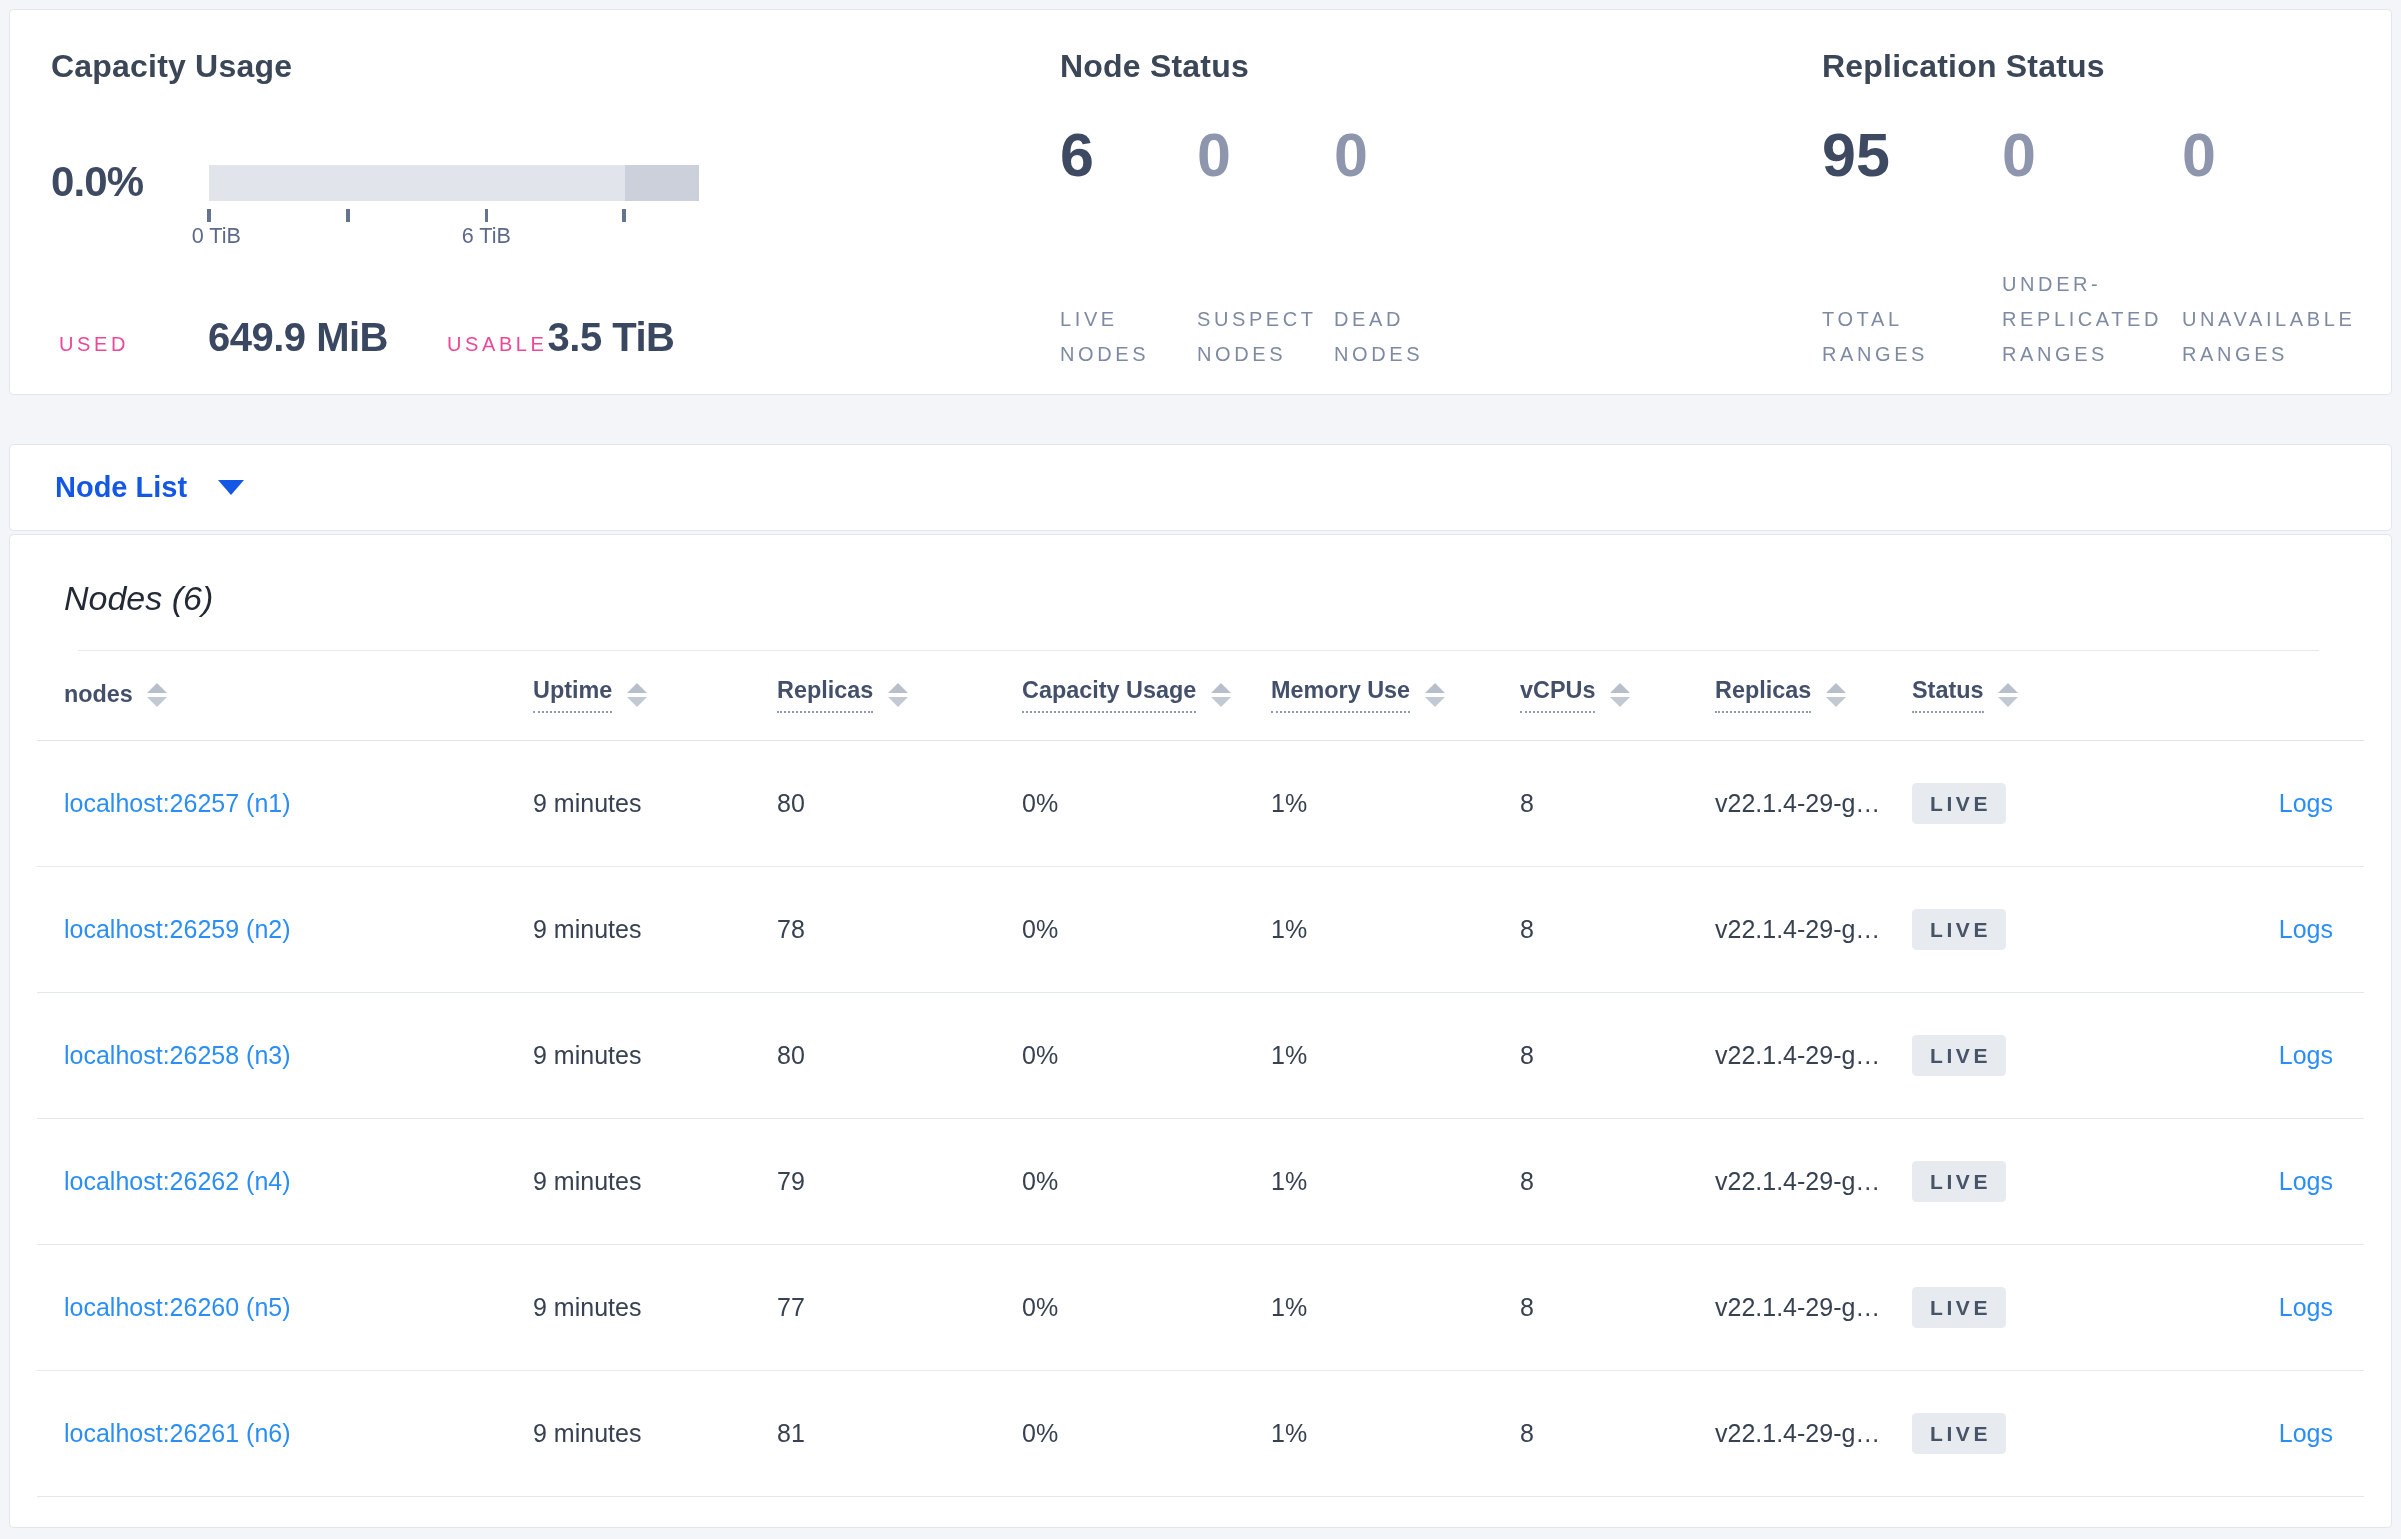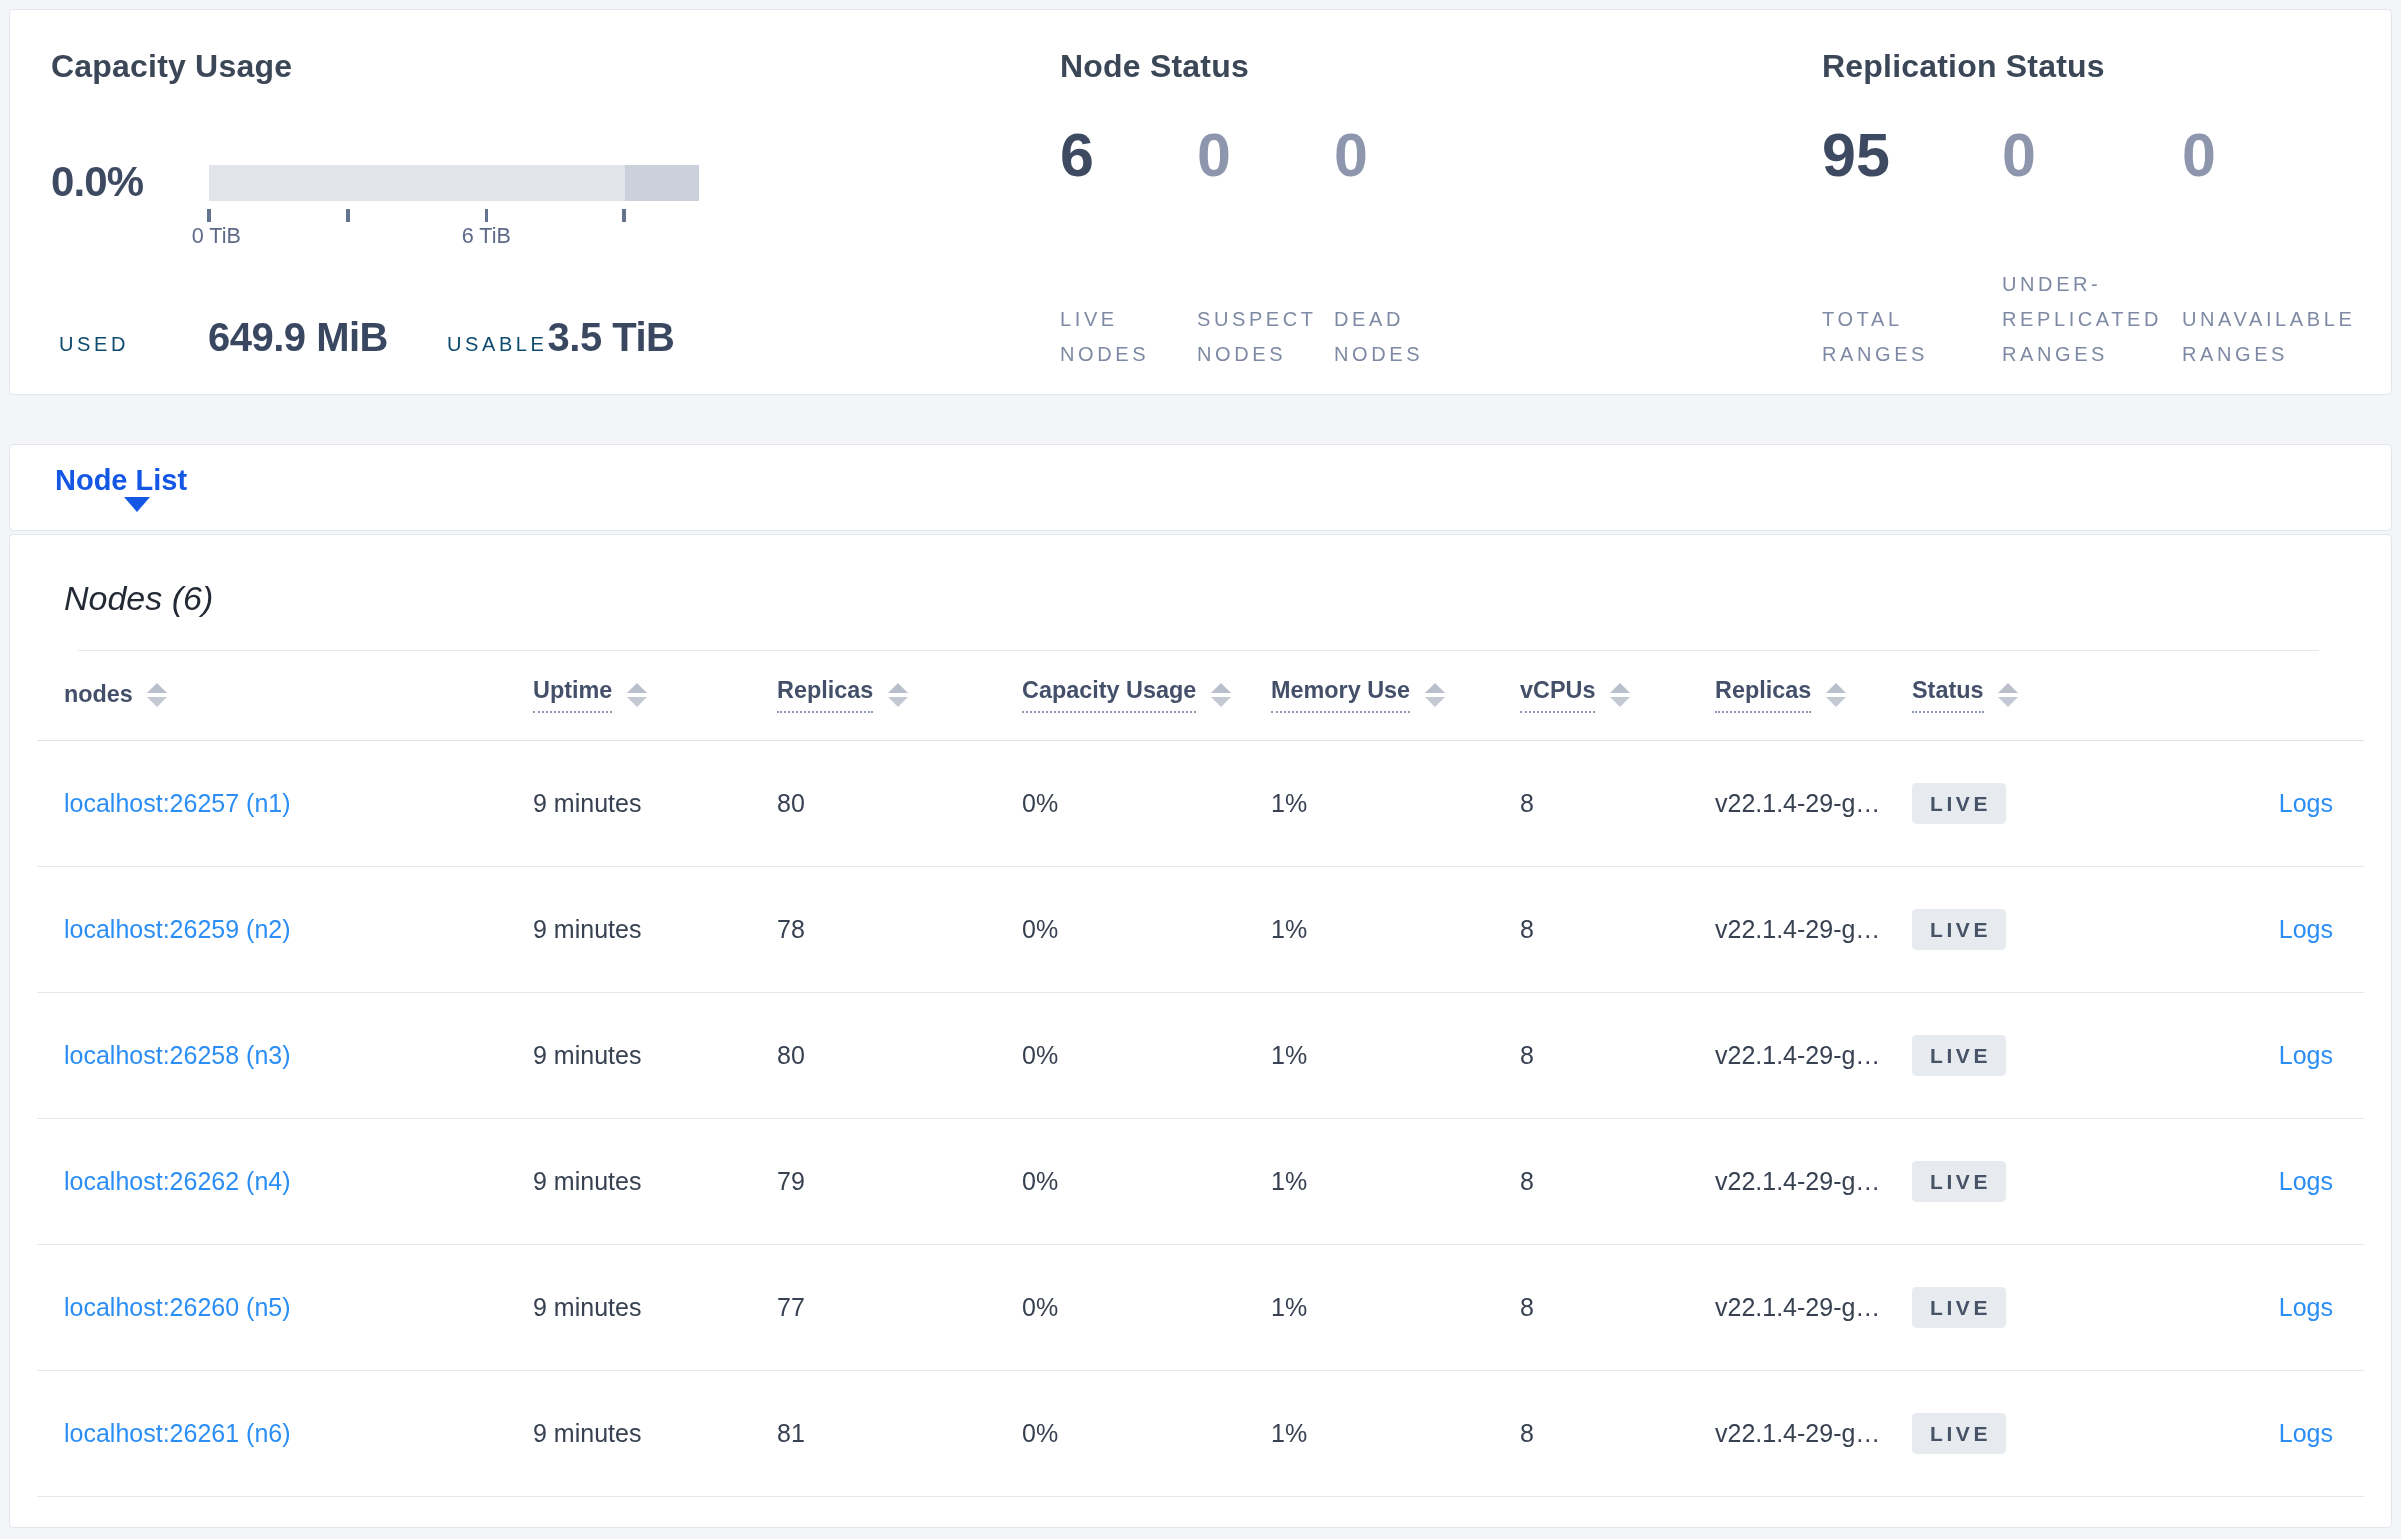--- a/index.html
+++ b/index.html
@@ -75,21 +75,21 @@
   }
   .cap-stats {
     display: flex;
     align-items: baseline;
     margin-top: 65px;
     margin-left: 8px;
   }
   .kv-label {
     font-size: 20px;
     letter-spacing: 3.6px;
-    color: #0c4a6e;
+    color: #ec4899;
   }
   .kv-value {
     font-size: 40px;
     font-weight: 700;
     color: #3a4760;
     letter-spacing: -0.5px;
   }
   .kv-value.used   { margin-left: 79px; margin-right: 59px; }
   .kv-value.usable { }
 
@@ -126,21 +126,20 @@
     display: flex;
     align-items: center;
     padding: 0 45px;
     border-radius: 4.5px 4.5px 4.5px 4.5px;
     margin-bottom: 2.7px;
   }
   .nodelist-btn {
     display: inline-flex;
     align-items: center;
     cursor: pointer;
-    flex-direction: column;
   }
   .nodelist-label {
     font-size: 29px;
     font-weight: 600;
     color: #1457e5;
   }
   .caret-down-icon {
     width: 0; height: 0;
     margin-left: 31px;
     border-left: 13.5px solid transparent;

